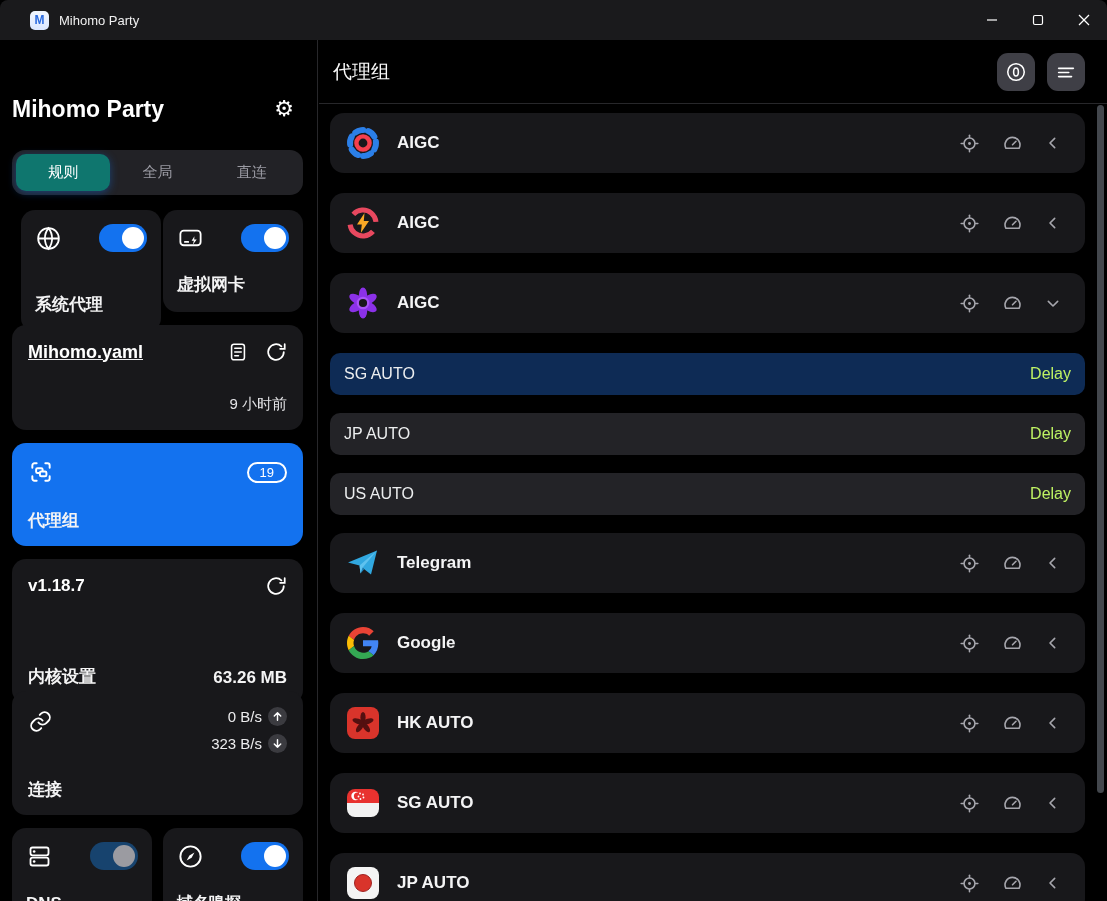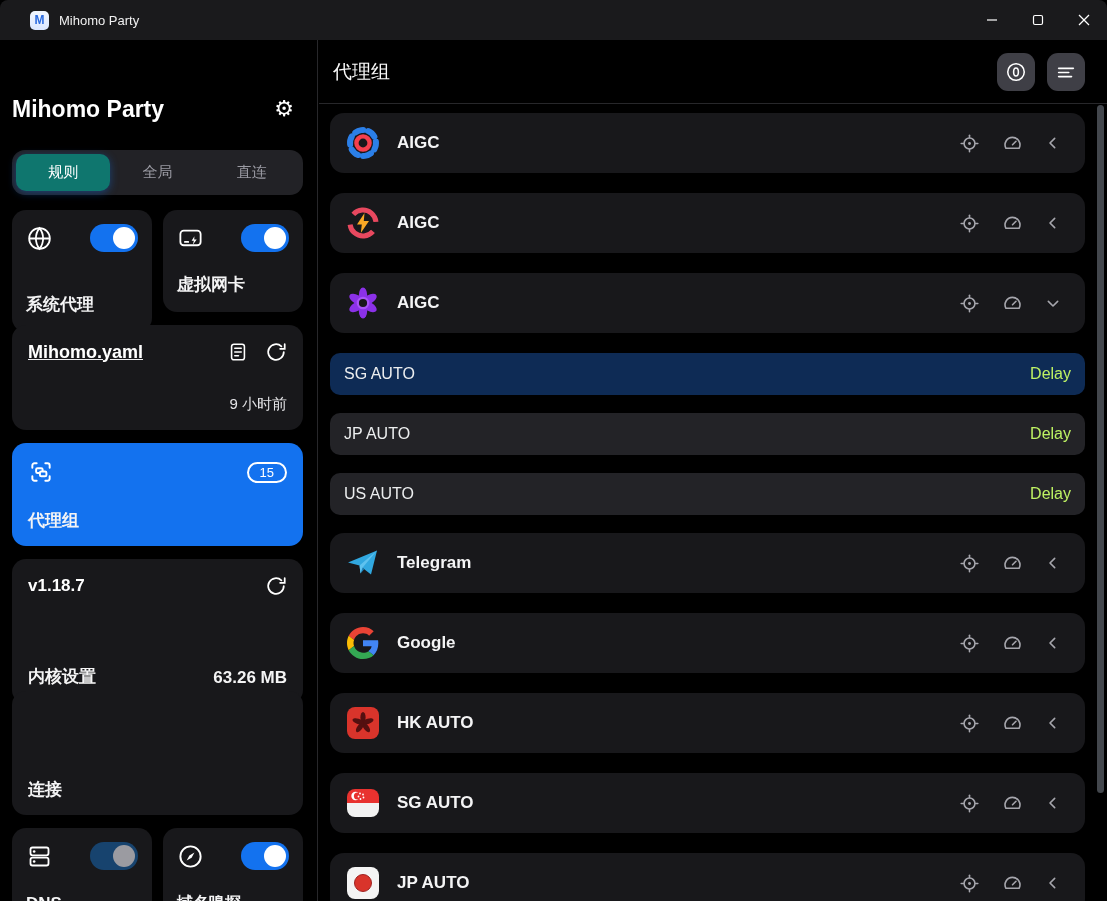--- a/index.html
+++ b/index.html
@@ -104,21 +104,21 @@
       <div class="sb-title">Mihomo Party</div>
       <div class="gear">⚙</div>
     </div>
 
     <div class="tabbar">
       <div class="tab active">规则</div>
       <div class="tab">全局</div>
       <div class="tab">直连</div>
     </div>
 
-    <div class="card" style="left:12px; top:170px; width:140px; height:122px;">
+    <div class="card" style="left:21px; top:170px; width:140px; height:122px;">
       <div class="cardrow">
         <span class="icon-w">
             <svg width="27" height="27" viewBox="0 0 24 24" fill="none" stroke="#fff" stroke-width="1.6">
               <circle cx="12" cy="12" r="9.2"></circle>
               <line x1="2.8" y1="12" x2="21.2" y2="12"></line>
               <path d="M12 2.8a14.8 14.8 0 0 1 0 18.4a14.8 14.8 0 0 1 0-18.4z"></path>
             </svg>
           </span>
         <div class="toggle on">
             <div class="knob"></div>
@@ -169,40 +169,66 @@
         <span class="icon-w">
             <svg width="26" height="26" viewBox="0 0 24 24" fill="none" stroke="#fff" stroke-width="1.8" stroke-linecap="round">
               <path d="M4 8V6a2 2 0 0 1 2-2h2"></path>
               <path d="M16 4h2a2 2 0 0 1 2 2v2"></path>
               <path d="M20 16v2a2 2 0 0 1-2 2h-2"></path>
               <path d="M8 20H6a2 2 0 0 1-2-2v-2"></path>
               <rect x="7.5" y="8.5" width="6" height="4.5" rx="1.3"></rect>
               <rect x="11" y="11.5" width="6" height="4.5" rx="1.3" fill="#1372EF"></rect>
             </svg>
           </span>
-        <div class="badge">15</div>
+        <div class="badge">19</div>
       </div>
       <div class="cardlabel" style="position:absolute; left:16px; bottom:14px;">代理组</div>
     </div>
 
     <div class="card" style="left:12px; top:519px; width:291px; height:145px;">
       <div class="bigrow">
         <div class="bigtitle" style="font-size:17px;">v1.18.7</div>
         <span class="icon-w" style="margin-left:auto;">
             <svg width="22" height="22" viewBox="0 0 24 24" fill="none" stroke="#fff" stroke-width="1.9" stroke-linecap="round">
               <path d="M20.5 12a8.5 8.5 0 1 1-2.6-6.1"></path>
               <polyline points="21.5 3.5 21.5 8.5 16.5 8.5" fill="none"></polyline>
             </svg>
           </span>
       </div>
       <div style="position:absolute; left:16px; bottom:16px;" class="cardlabel">内核设置</div>
       <div style="position:absolute; right:16px; bottom:16px;" class="cardlabel">63.26 MB</div>
     </div>
 
     <div class="card" style="left:12px; top:651px; width:291px; height:124px;">
+      <div class="bigrow" style="align-items:flex-start;">
+        <span class="icon-w" style="margin-top:2px;">
+            <svg width="25" height="25" viewBox="0 0 24 24" fill="none" stroke="#fff" stroke-width="1.8" stroke-linecap="round">
+              <path d="M10 13a5 5 0 0 0 7.54.54l2-2a5 5 0 0 0-7.07-7.07l-1.2 1.19"></path>
+              <path d="M14 11a5 5 0 0 0-7.54-.54l-2 2a5 5 0 0 0 7.07 7.07l1.19-1.19"></path>
+            </svg>
+          </span>
+        <div style="margin-left:auto;">
+          <div class="uprate">
+              <span>0 B/s</span>
+              <span class="ratecircle">
+                <svg width="11" height="11" viewBox="0 0 12 12">
+                  <path d="M6 10V2M2.5 5.5 6 2l3.5 3.5" fill="none" stroke="#fff" stroke-width="1.6" stroke-linecap="round" stroke-linejoin="round"></path>
+                </svg>
+              </span>
+            </div>
+          <div class="uprate" style="margin-top:8px;">
+              <span>323 B/s</span>
+              <span class="ratecircle">
+                <svg width="11" height="11" viewBox="0 0 12 12">
+                  <path d="M6 2v8M2.5 6.5 6 10l3.5-3.5" fill="none" stroke="#fff" stroke-width="1.6" stroke-linecap="round" stroke-linejoin="round"></path>
+                </svg>
+              </span>
+            </div>
+        </div>
+      </div>
       <div class="cardlabel" style="position:absolute; left:16px; bottom:14px;">连接</div>
     </div>
 
     <div class="card" style="left:12px; top:788px; width:140px; height:102px;">
       <div class="cardrow">
         <span class="icon-w">
             <svg width="27" height="27" viewBox="0 0 24 24" fill="none" stroke="#fff" stroke-width="1.6" stroke-linecap="round">
               <rect x="4" y="4" width="16" height="7" rx="1.8"></rect>
               <rect x="4" y="13" width="16" height="7" rx="1.8"></rect>
               <line x1="7.2" y1="7.5" x2="7.3" y2="7.5" stroke-width="2.2"></line>

